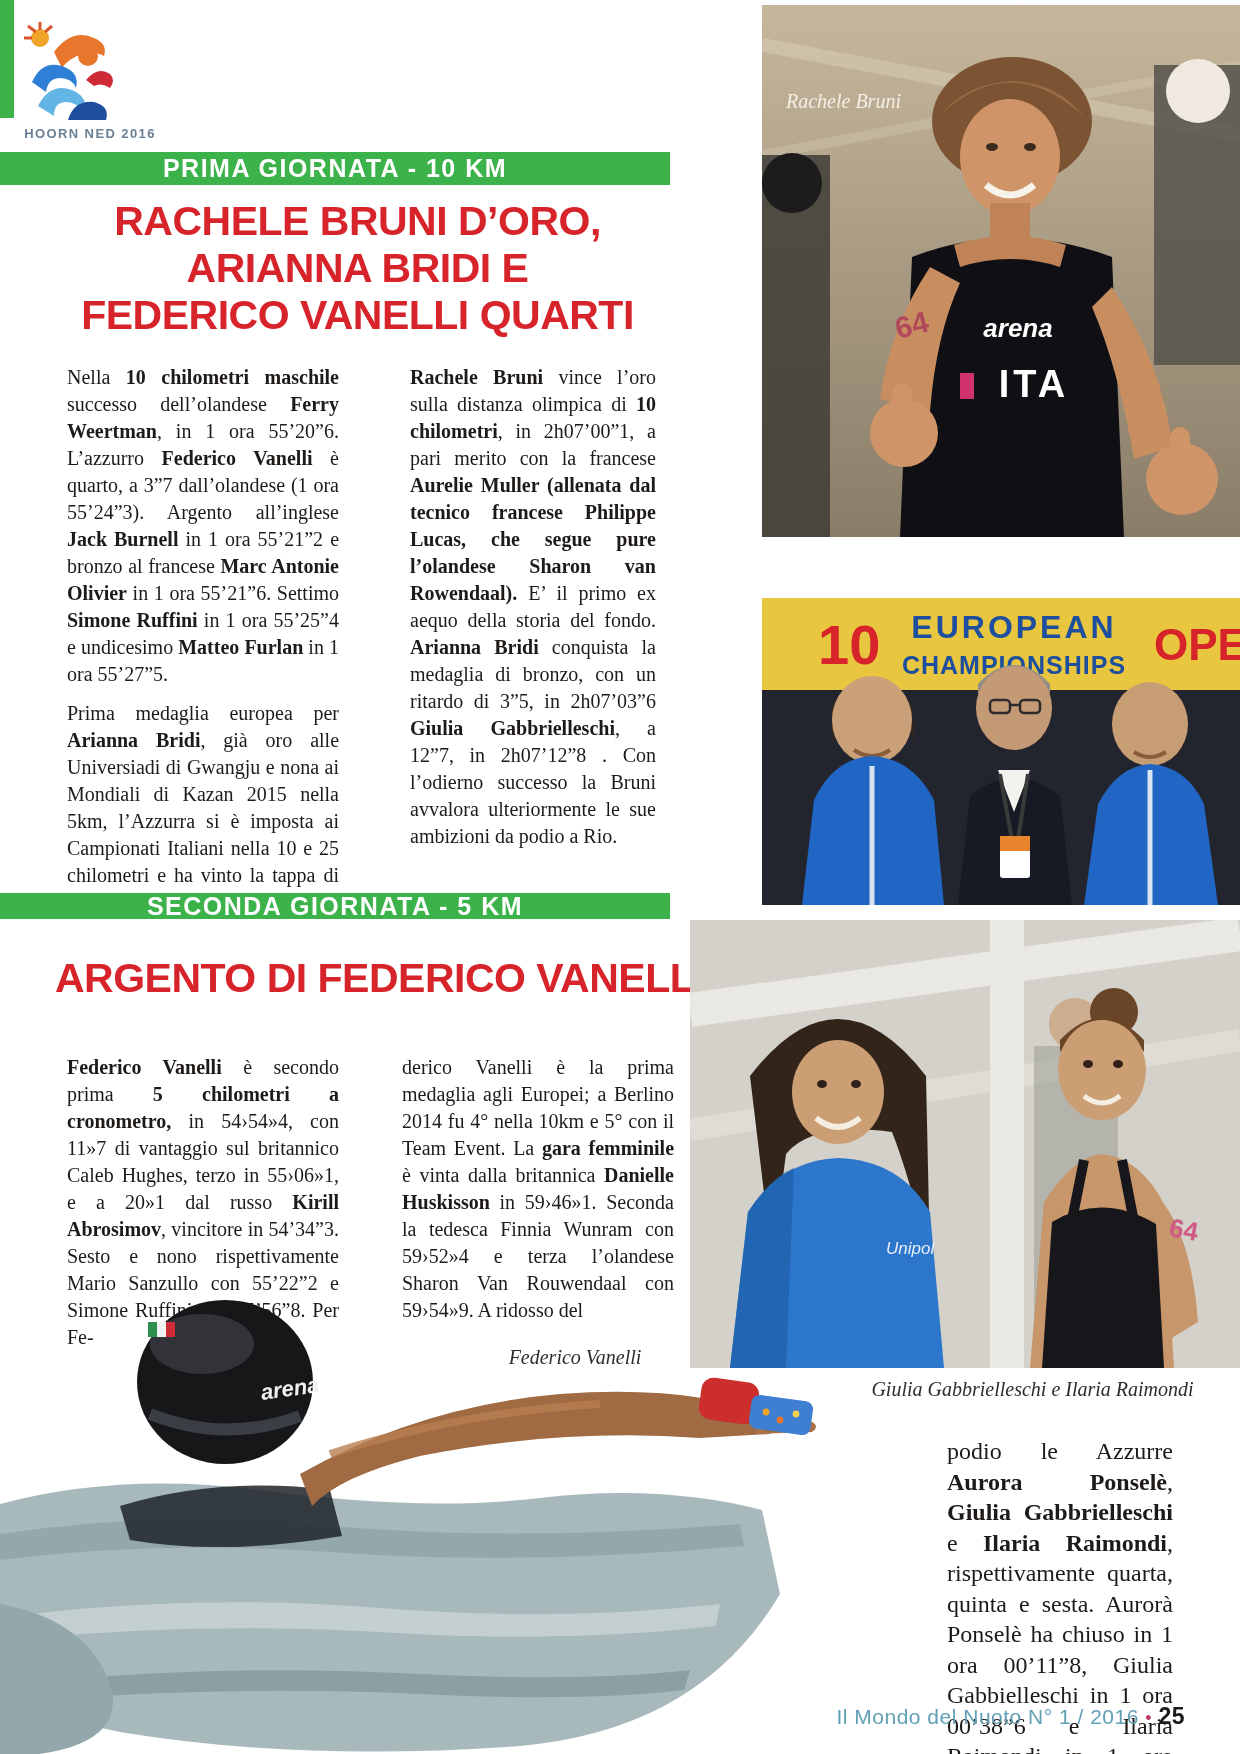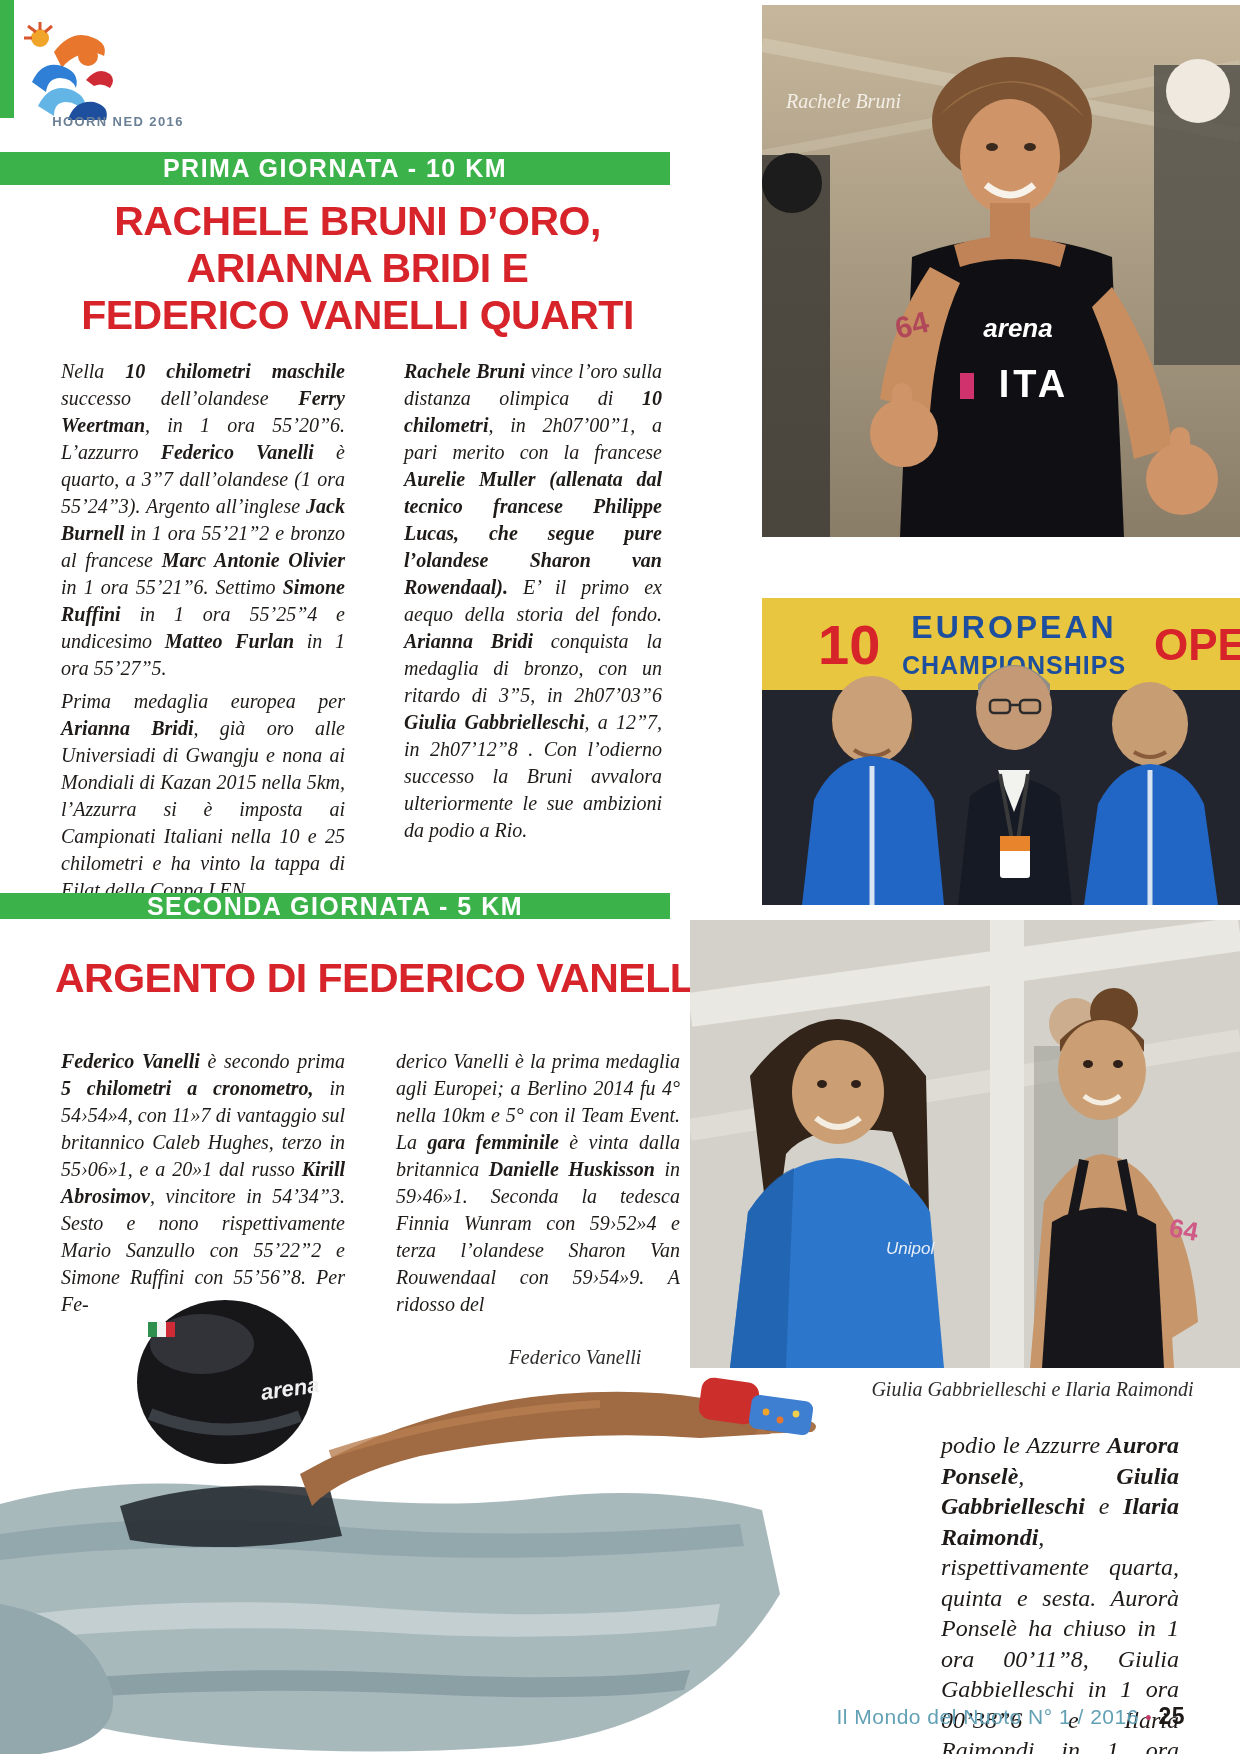--- a/index.html
+++ b/index.html
@@ -12,21 +12,21 @@
   .hdr{color:#fff;text-align:center;font-family:"Liberation Sans",sans-serif;}
   .hdr-title{font-size:43px;font-weight:700;letter-spacing:.5px;margin-top:14px;}
   .hdr-sub{font-size:20px;font-weight:400;letter-spacing:.6px;margin-top:9px;opacity:.97;}
   .logo-cap{font-family:"Liberation Sans",sans-serif;font-size:13px;font-weight:700;
             color:#6b8095;letter-spacing:1.4px;text-align:center;white-space:nowrap;}
   .headline{color:#d7242b;font-family:"Liberation Sans",sans-serif;font-weight:700;
             text-align:center;line-height:47px;font-size:41px;letter-spacing:-.5px;}
   .headline2{color:#d7242b;font-family:"Liberation Sans",sans-serif;font-weight:700;
              font-size:41px;white-space:nowrap;letter-spacing:-.5px;}
   .bodycol{font-size:20px;line-height:27px;text-align:justify;color:#1e1a18;}
-  .bodycol p{margin:6px;font-style:italic;}
+  .bodycol p{margin:12px;}
   .bodycol b{font-weight:700;}
   .bodycol-lg{font-size:24px;line-height:30.5px;}
   .caption{font-style:italic;font-size:20px;color:#2e2c2a;}
   .caption-onphoto{font-style:italic;font-size:20px;color:#f4efe6;}
   .footer{font-family:"Liberation Sans",sans-serif;font-size:21px;color:#62a0b5;
           letter-spacing:.5px;white-space:nowrap;}
   .footer .dot{color:#c03b68;font-size:18px;}
   .footer .pageno{color:#1e1a18;font-weight:700;font-size:23px;font-family:"Liberation Sans",sans-serif;}
   svg{display:block;}
 </style>
@@ -43,21 +43,21 @@
       <circle cx="16" cy="16" r="9" fill="#f0a42a"></circle>
       <path d="M4 4 L12 10 M16 0 L16 8 M28 4 L21 10 M0 16 L8 16" stroke="#d8572f" stroke-width="3"></path>
     </g>
     <path d="M30 30 Q48 6 70 16 Q84 22 80 34 Q70 28 58 32 Q44 37 38 46 Z" fill="#e8762c"></path>
     <circle cx="64" cy="34" r="10" fill="#e8762c"></circle>
     <path d="M8 60 Q18 38 38 44 Q56 50 52 66 Q48 56 36 56 Q24 56 22 70 Z" fill="#2f7fd6"></path>
     <path d="M14 84 Q26 60 48 68 Q66 76 60 92 Q54 80 42 80 Q30 80 30 94 Z" fill="#63b5e5"></path>
     <path d="M44 98 Q50 78 70 80 Q86 84 82 98 Z" fill="#1d4f9e"></path>
     <path d="M62 58 Q74 44 86 52 Q92 58 86 66 Q78 60 70 64 Z" fill="#cf2b36"></path>
   </svg>
-  <div class="abs logo-cap" style="left:20px;top:114px;width:140px;margin-left:28px;">HOORN NED 2016</div>
+  <div class="abs logo-cap" style="left:20px;top:126px;width:140px;">HOORN NED 2016</div>
 
 
   <svg class="abs" style="left:762px;top:5px;" width="478" height="532" viewBox="0 0 478 532">
     <defs>
       <linearGradient id="g1" x1="0" y1="0" x2="0" y2="1">
         <stop offset="0" stop-color="#c6b79c"></stop>
           <stop offset="1" stop-color="#8a7d68"></stop>
       </linearGradient>
     </defs>
     <rect width="478" height="532" fill="url(#g1)"></rect>

